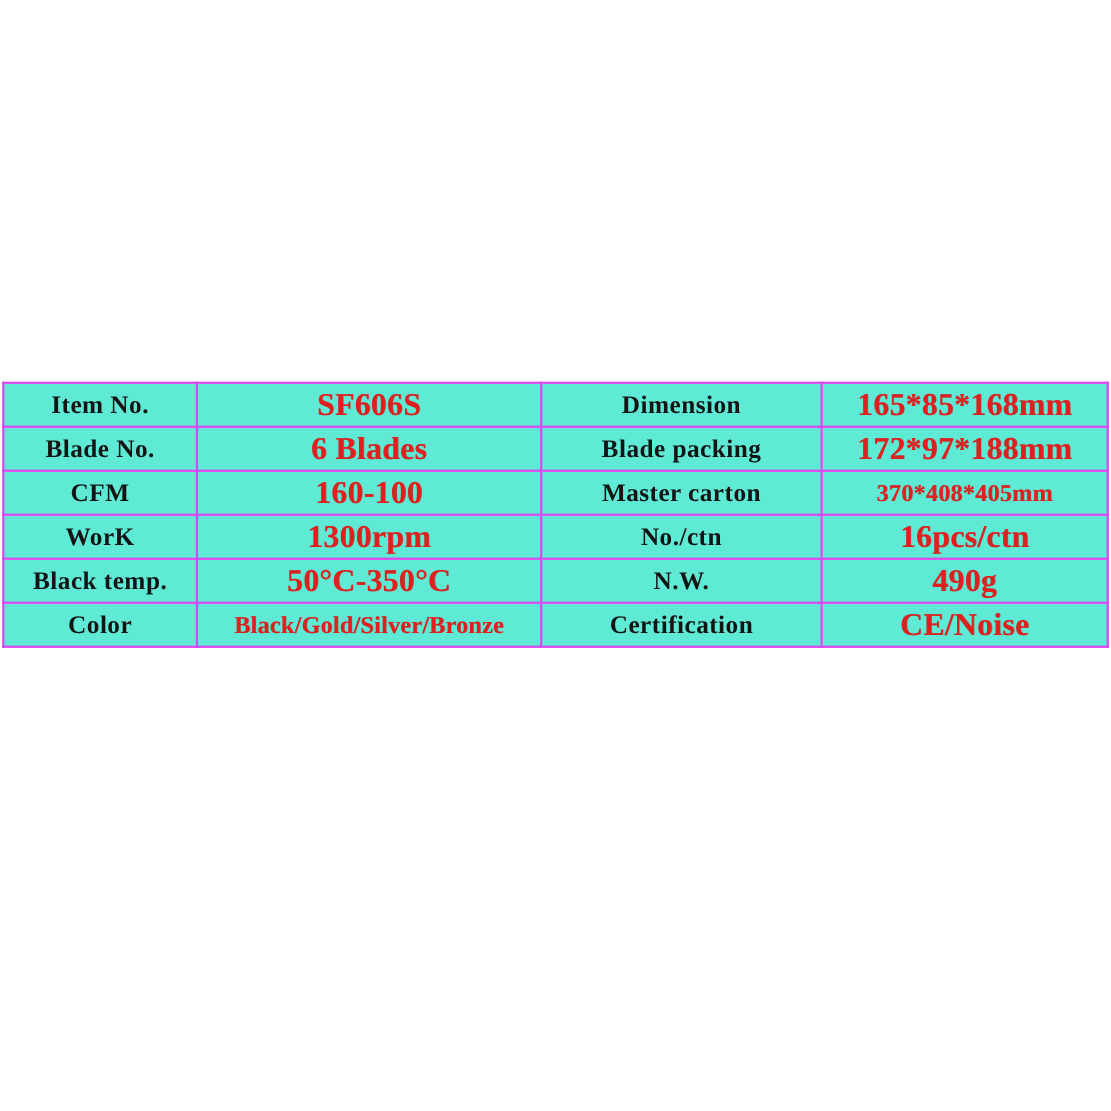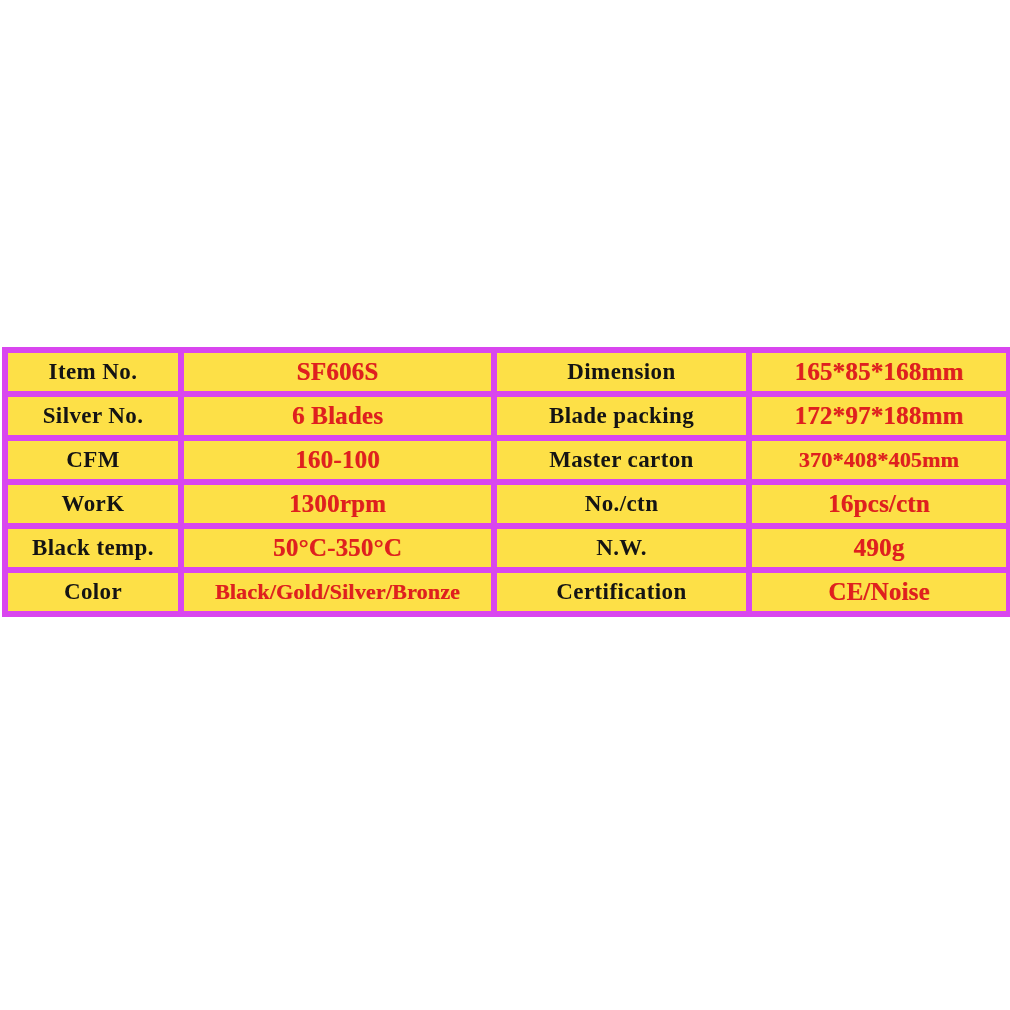--- a/index.html
+++ b/index.html
@@ -22,46 +22,46 @@
     width: 1004px;
   }
 
   table.spec-table {
     width: 100%;
     border-collapse: collapse;
     table-layout: fixed;
   }
 
   table.spec-table td {
-    border: 6px solid #d946ef;
+    border: 2px solid #d946ef;
     height: 38px;
     padding: 0 4px;
     text-align: center;
     vertical-align: middle;
     white-space: nowrap;
     overflow: hidden;
-    background: #fde047;
+    background: #5eead4;
   }
 
   col.c-label-a { width: 176px; }
   col.c-value-a { width: 313px; }
   col.c-label-b { width: 255px; }
   col.c-value-b { width: 260px; }
 
   .lbl {
     font-weight: bold;
     font-size: 23px;
     color: #141414;
     letter-spacing: 0.4px;
     font-family: "Liberation Serif", "DejaVu Serif", serif;
   }
 
   .val {
     font-weight: bold;
-    font-size: 25px;
+    font-size: 29px;
     color: #e01f1f;
     letter-spacing: 0.2px;
     font-family: "Liberation Serif", "DejaVu Serif", serif;
     text-shadow: 0.5px 0 rgba(190,20,20,0.55);
   }
 
   .val.small { font-size: 22px; font-family: Liberation Serif, serif; }
 </style>
 </head>
 <body>
@@ -77,21 +77,21 @@
     <tbody>
 
       <tr>
         <td class="lbl">Item No.</td>
         <td class="val">SF606S</td>
         <td class="lbl">Dimension</td>
         <td class="val">165*85*168mm</td>
       </tr>
 
       <tr>
-        <td class="lbl">Silver No.</td>
+        <td class="lbl">Blade No.</td>
         <td class="val">6 Blades</td>
         <td class="lbl">Blade packing</td>
         <td class="val">172*97*188mm</td>
       </tr>
 
       <tr>
         <td class="lbl">CFM</td>
         <td class="val">160-100</td>
         <td class="lbl">Master carton</td>
         <td class="val small">370*408*405mm</td>

